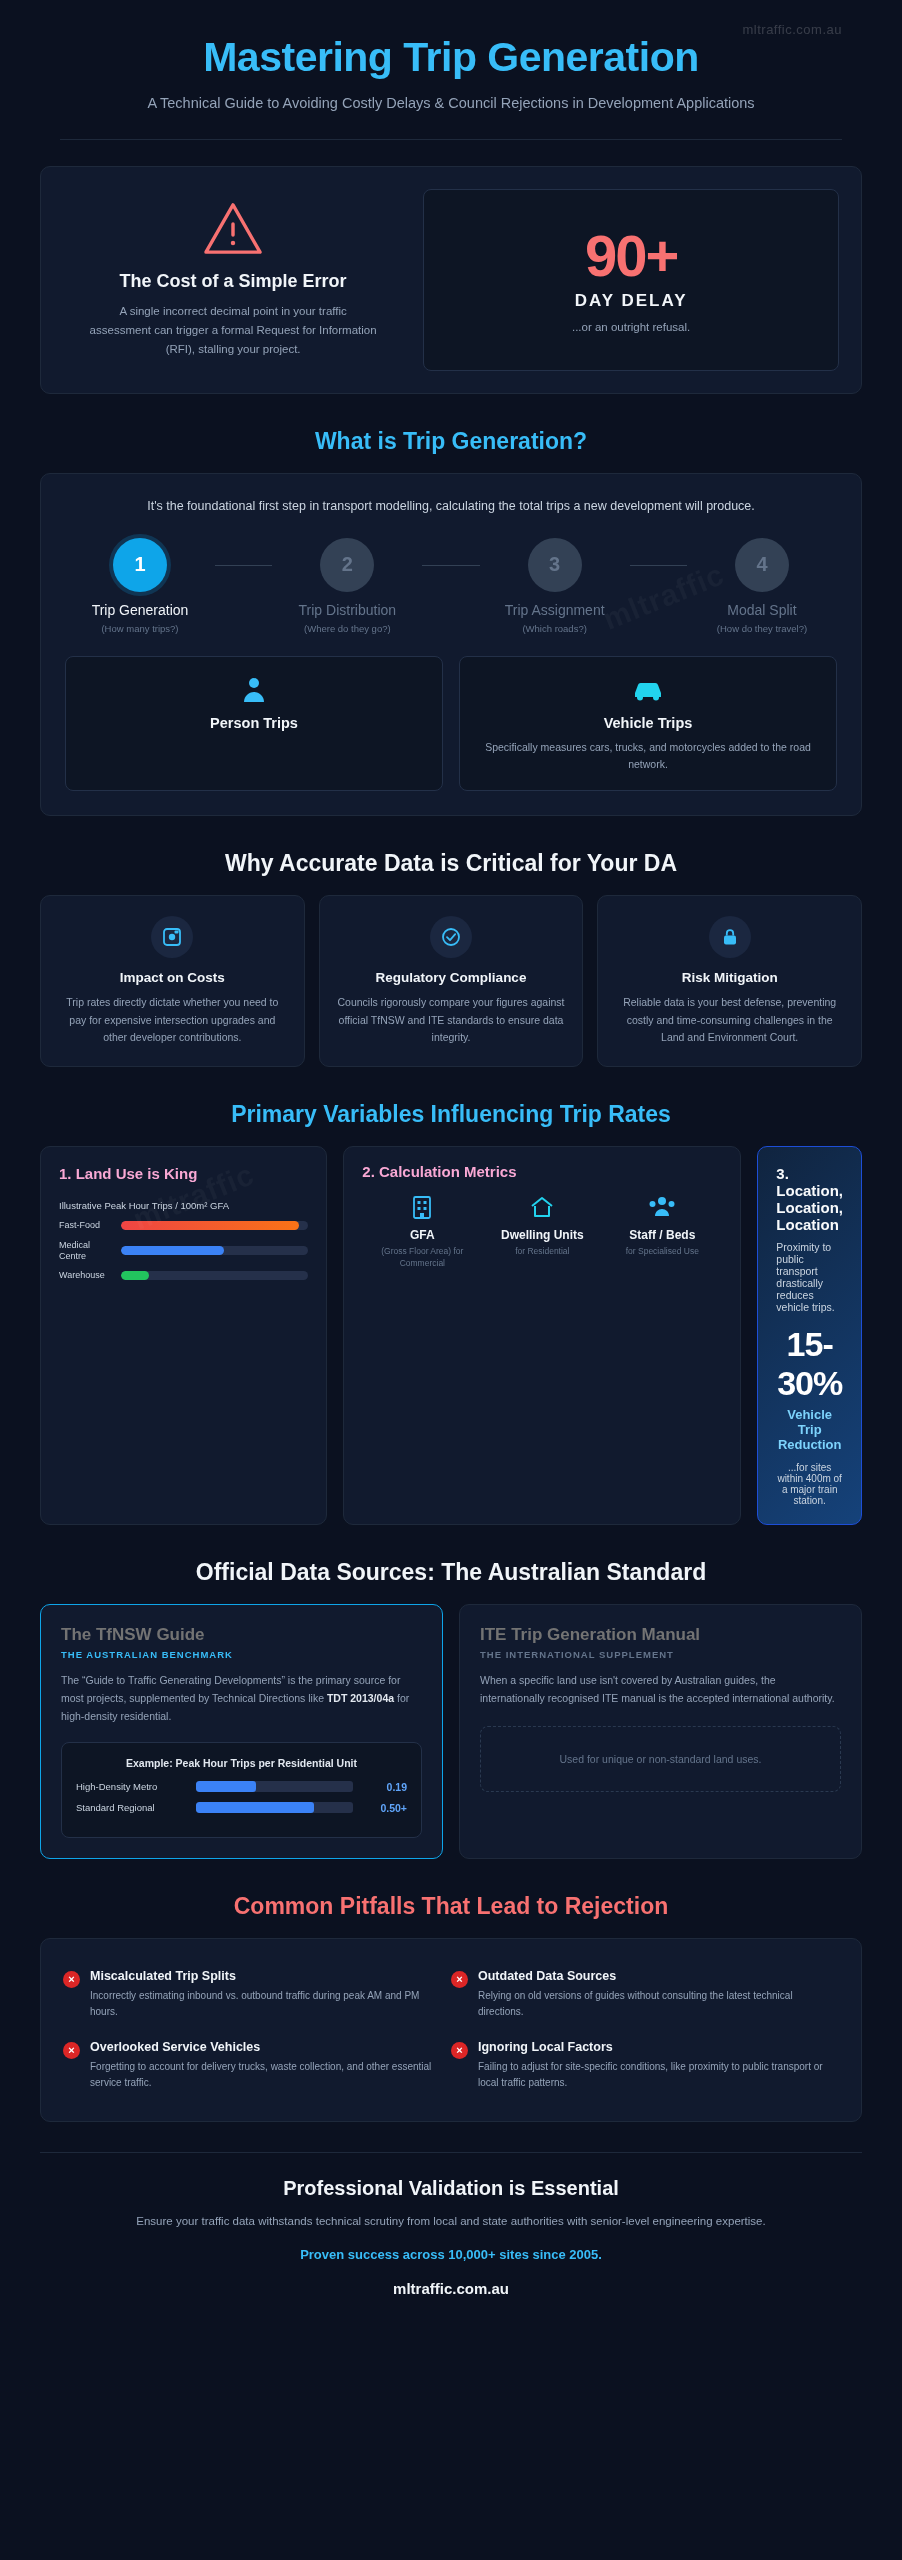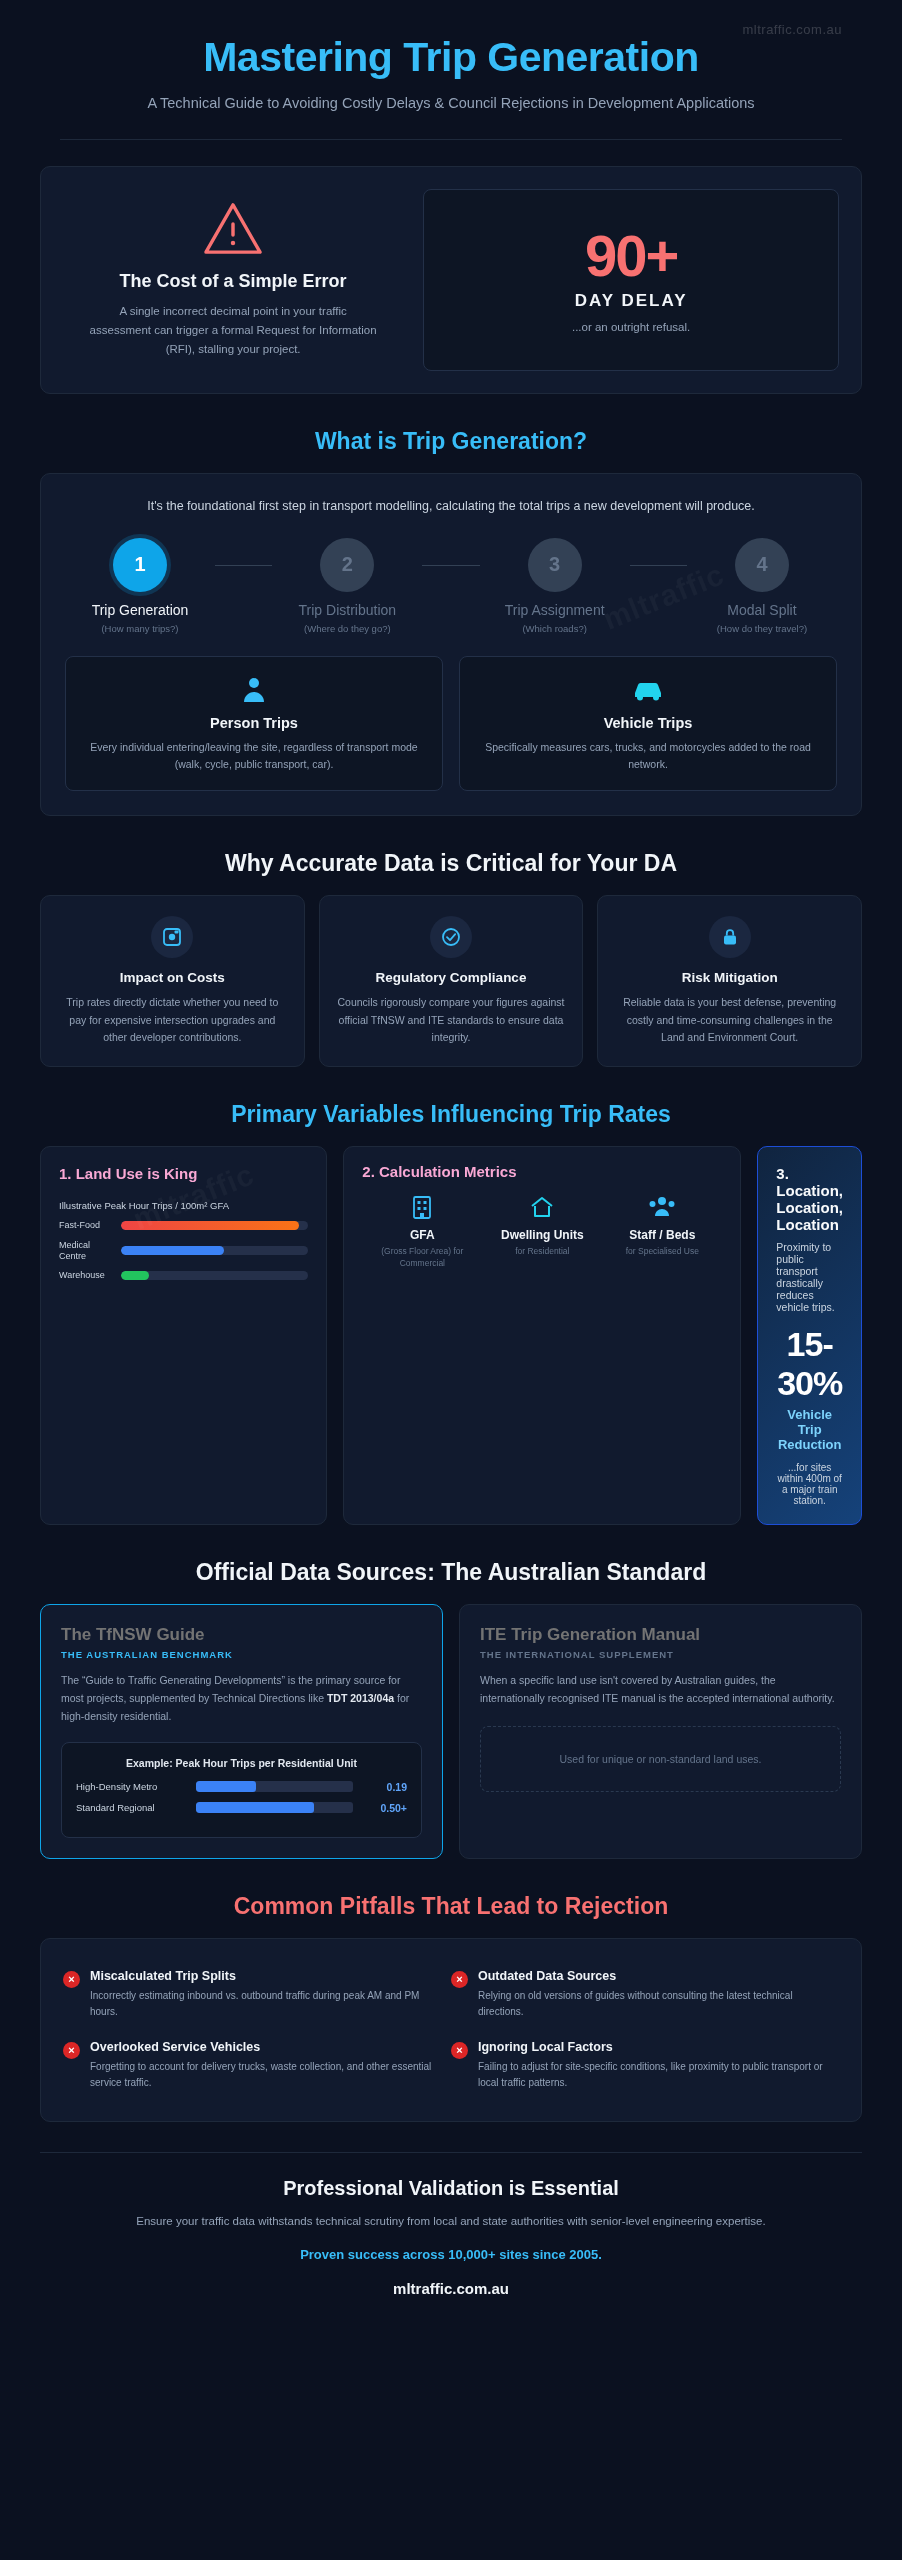--- a/index.html
+++ b/index.html
@@ -231,21 +231,20 @@
 
       <div class="two-cards">
         <div class="mini-card">
           <div class="ic">
             <svg width="24" height="26" viewBox="0 0 24 26">
                 <circle cx="12" cy="6" r="5" fill="#38bdf8"></circle>
                 <path d="M2 25c0-5.5 4.5-10 10-10s10 4.5 10 10z" fill="#38bdf8"></path>
               </svg>
           </div>
           <h4>Person Trips</h4>
-          <p>Every individual entering/leaving the site, regardless of transport mode (walk, cycle, public transport, car).</p>
         </div>
         <div class="mini-card">
           <div class="ic">
             <svg width="32" height="22" viewBox="0 0 32 22">
                 <path d="M3 14 L6 6 Q6.6 4 8.6 4 H23.4 Q25.4 4 26 6 L29 14 V18 H3 Z" fill="#22d3ee"></path>
                 <circle cx="8" cy="18.5" r="3" fill="#22d3ee"></circle>
                 <circle cx="24" cy="18.5" r="3" fill="#22d3ee"></circle>
               </svg>
           </div>
           <h4>Vehicle Trips</h4>

